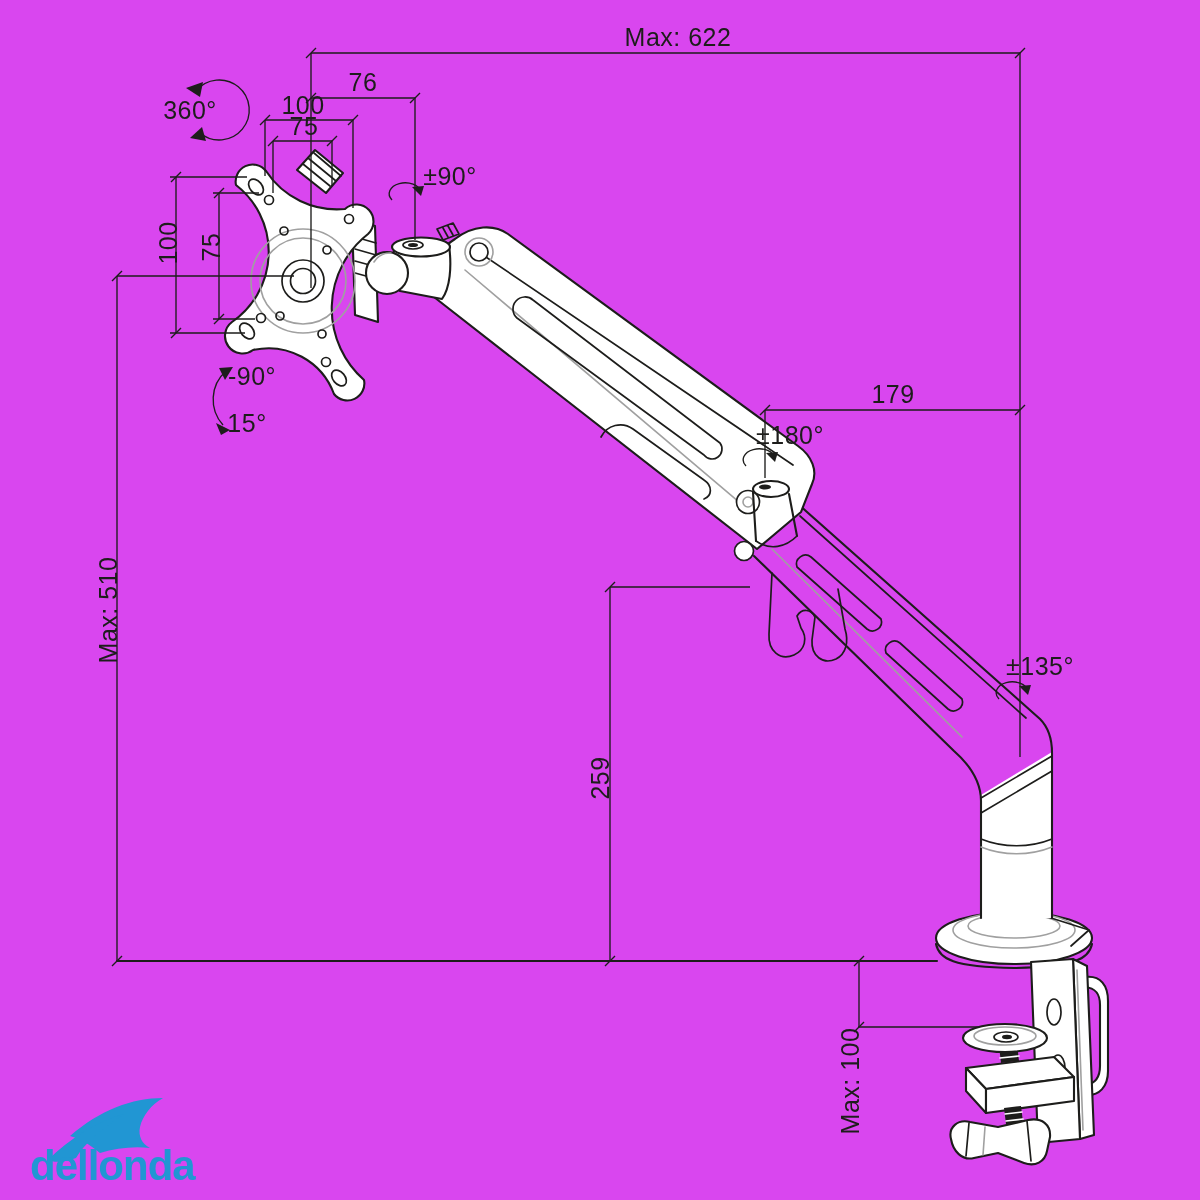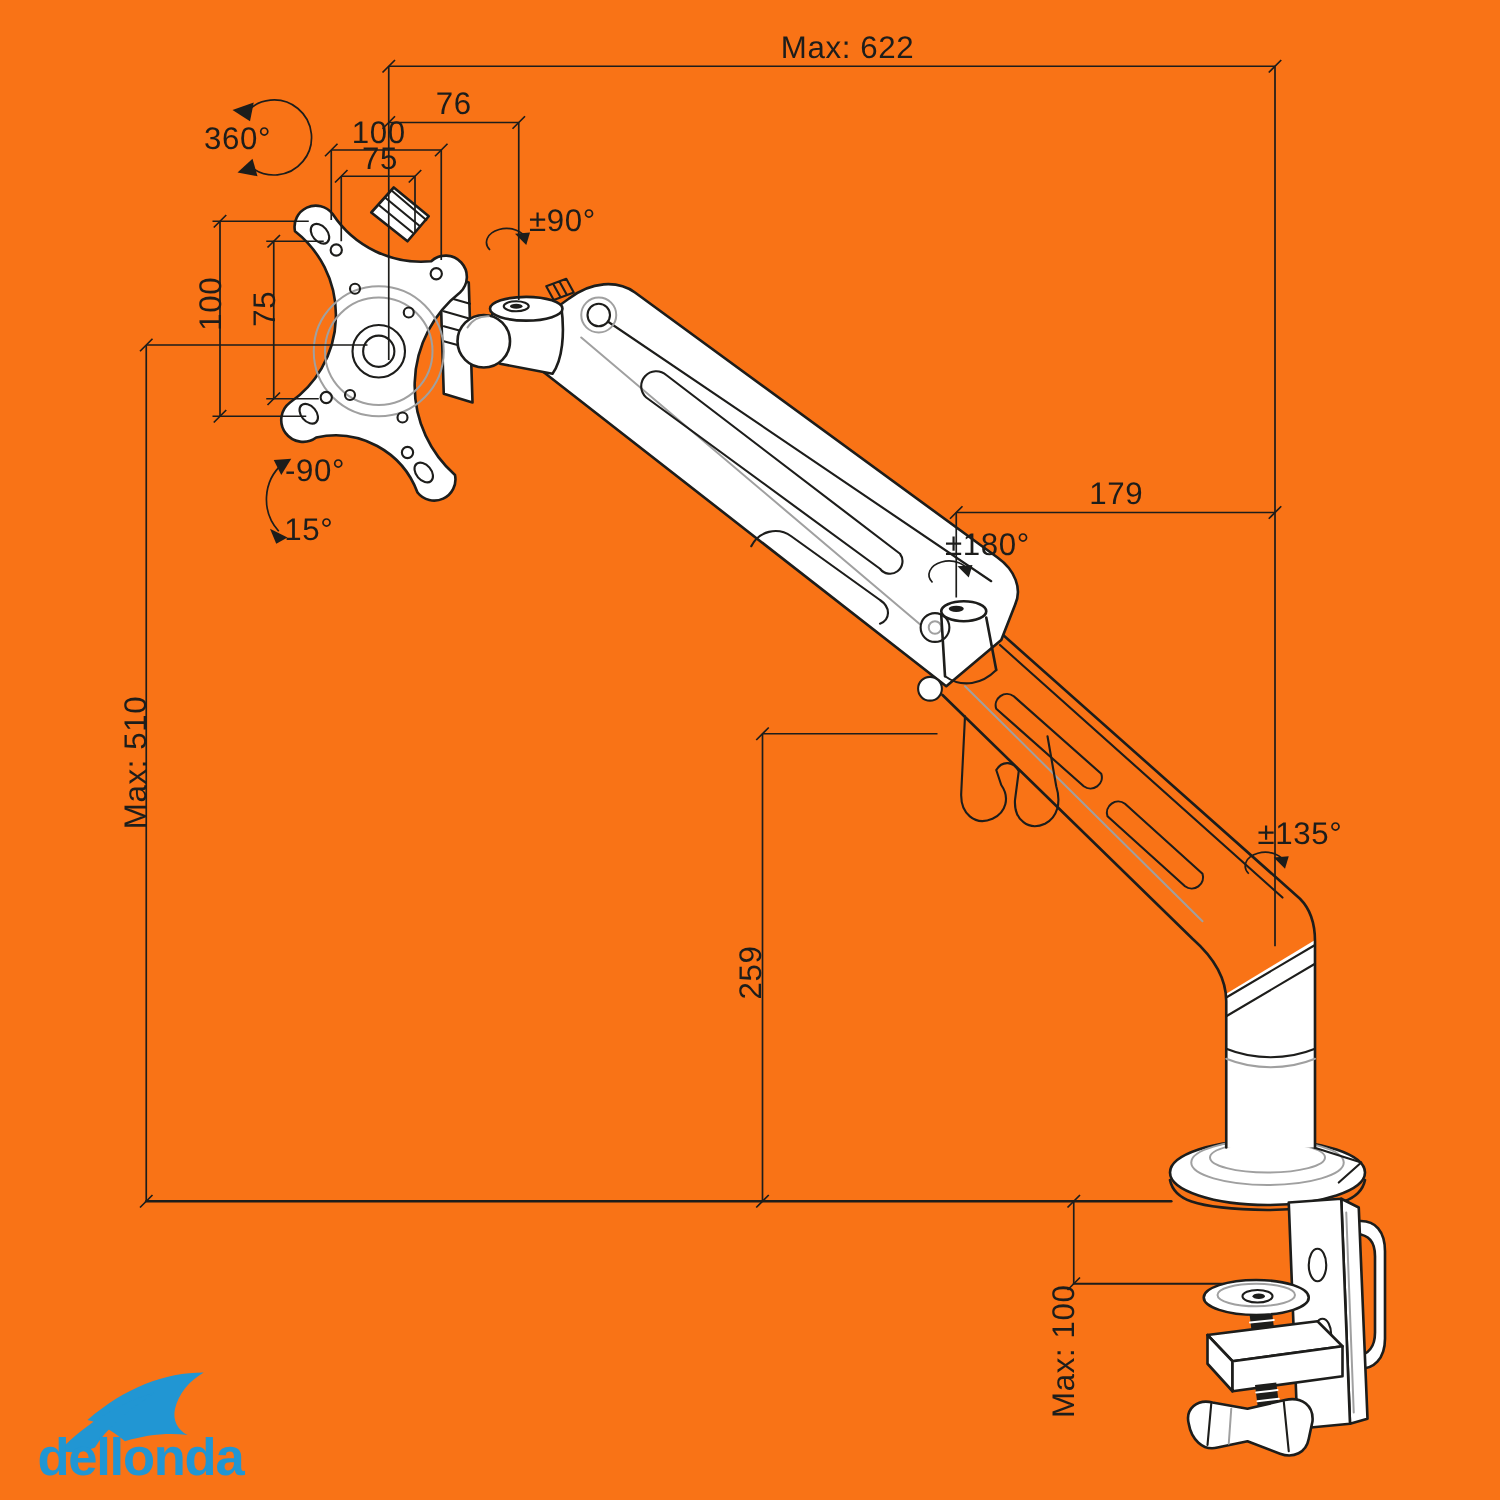--- a/index.html
+++ b/index.html
@@ -1,16 +1,16 @@
 <!DOCTYPE html>
 <html><head>
 <meta charset="utf-8">
 <style>
   html,body{margin:0;padding:0;background:#ffffff;}
-  .stage{position:relative;width:1200px;height:1200px;background:#f97316;overflow:hidden;}
+  .stage{position:relative;width:1200px;height:1200px;background:#d946ef;overflow:hidden;}
   svg{position:absolute;inset:0;}
   svg text{font-family:"Liberation Sans","DejaVu Sans",sans-serif;fill:#1d1d1b;font-size:25px;letter-spacing:0.5px;}
   svg text.logo{font-size:42px;font-weight:bold;fill:#2196d3;letter-spacing:-1px;}
   .art{stroke:#1d1d1b;stroke-width:2.1;fill:none;stroke-linecap:round;stroke-linejoin:round;}
   .art .thin{stroke-width:1.7;}
   .art .g{stroke:#a0a0a0;stroke-width:1.6;}
   .art .wfill{fill:#ffffff;}
   .art .dark{fill:#1d1d1b;stroke:none;}
   .art .thread{stroke:#ffffff;stroke-width:1.6;}
   .dims{stroke:#1d1d1b;stroke-width:1.35;fill:none;}

